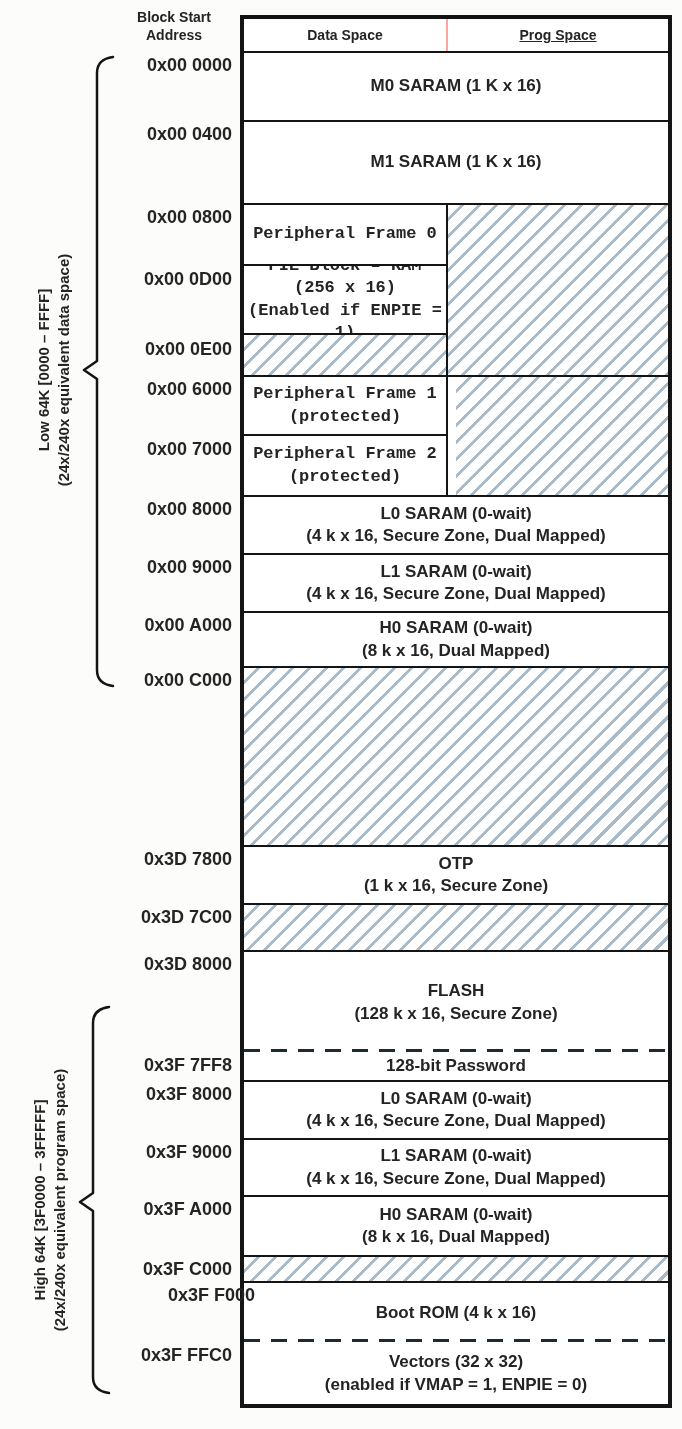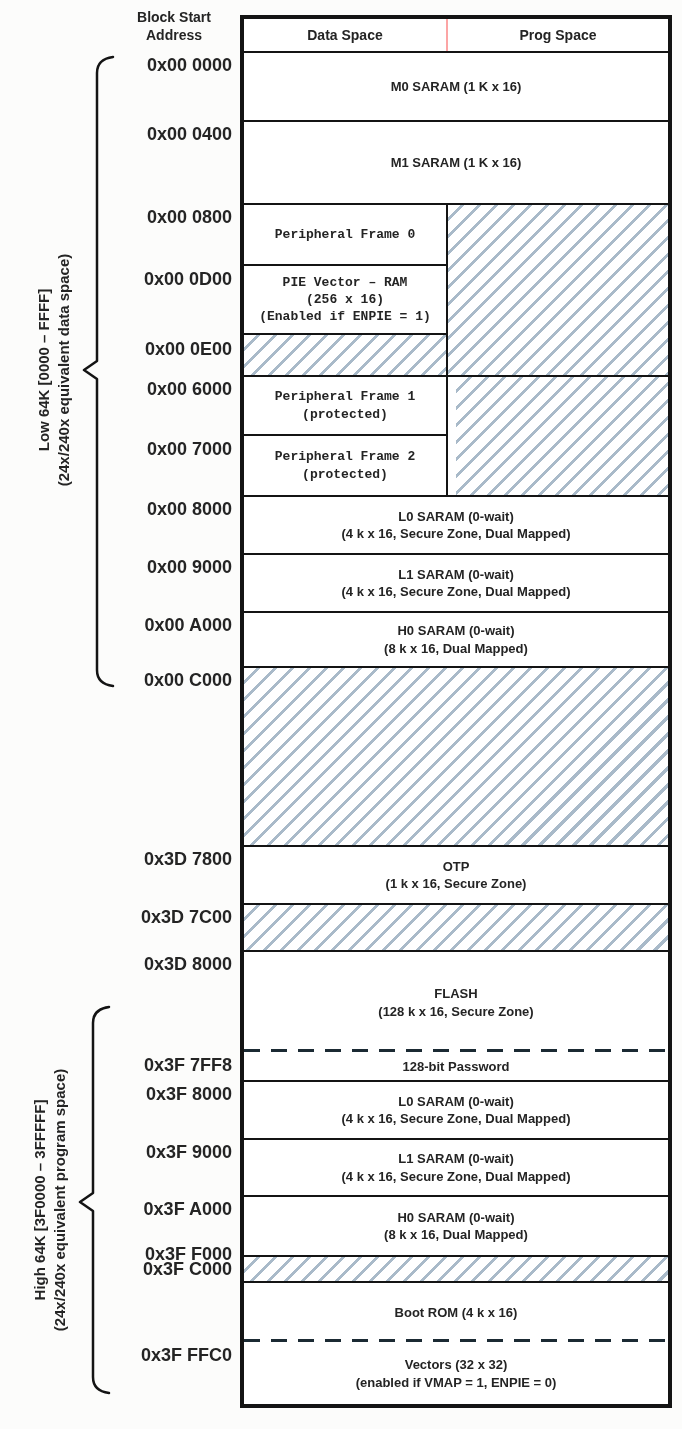--- a/index.html
+++ b/index.html
@@ -32,30 +32,30 @@
   }
   
   #memtable {
     position: absolute; left: 240px; top: 15px; width: 432px;
     border: 4px solid #141414; background: #ffffff; box-sizing: border-box;
   }
   #thead { display: flex; height: 32px; border-bottom: 2px solid #141414; }
   .hcell { display: flex; align-items: center; justify-content: center;
            font-weight: bold; font-size: 14px; box-sizing: border-box; }
   .hcell.data { width: 204px; border-right: 2px solid #fca5a5; }
-  .hcell.prog { flex: 1; }
+  .hcell.prog { flex: 1; text-decoration: underline; }
   .row { position: relative; box-sizing: border-box; border-bottom: 2px solid #141414;
          display: flex; overflow: hidden; }
   .row.last { border-bottom: none; }
   .row.dashed-bottom { border-bottom: none; }
   .dashed-sep { position: absolute; left: 0; right: 0; bottom: 1px; height: 3px;
     background: repeating-linear-gradient(90deg, #1b2a33 0 16px, transparent 16px 27px); }
   .cell { flex: 1; display: flex; flex-direction: column;
           justify-content: center; align-items: center; }
-  .line { font-weight: bold; font-size: 13px; line-height: 1.32; text-align: center; }
+  .line { font-weight: bold; font-size: 17px; line-height: 1.32; text-align: center; }
   .hatch { background-image: repeating-linear-gradient(135deg,
             rgba(0,0,0,0) 0px, rgba(0,0,0,0) 9px, #a9bac9 9px, #a9bac9 12px); }
   .split-left { width: 204px; border-right: 2px solid #141414; box-sizing: border-box;
                 display: flex; flex-direction: column; background: #ffffff; font-family: Liberation Mono, monospace; }
   .left-row { box-sizing: border-box; display: flex; flex-direction: column;
               justify-content: center; align-items: center; overflow: hidden; }
   .left-row.lb { border-bottom: 2px solid #141414; }
   .split-right { flex: 1; }
 </style>
 </head>
@@ -91,21 +91,21 @@
         </div>
         <div class="row split" style="height: 172px;">
           <div class="split-left">
             <div class="left-row lb" style="height: 62px;">
               <div class="cell">
                 <div class="line">Peripheral Frame 0</div>
               </div>
             </div>
             <div class="left-row lb" style="height: 70px;">
               <div class="cell">
-                <div class="line">PIE Vector – RAM</div>
+                <div class="line">PIE Block – RAM</div>
                 <div class="line">(256 x 16)</div>
                 <div class="line">(Enabled if ENPIE = 1)</div>
               </div>
             </div>
             <div class="left-row hatch" style="height: 40px;">
               <div class="cell"></div>
             </div>
           </div>
           <div class="split-right hatch"></div>
         </div>
@@ -217,21 +217,21 @@
       <div class="address-label" style="top: 615px;">0x00 A000</div>
       <div class="address-label" style="top: 670px;">0x00 C000</div>
       <div class="address-label" style="top: 849px;">0x3D 7800</div>
       <div class="address-label" style="top: 907px;">0x3D 7C00</div>
       <div class="address-label" style="top: 954px;">0x3D 8000</div>
       <div class="address-label" style="top: 1055px;">0x3F 7FF8</div>
       <div class="address-label" style="top: 1084px;">0x3F 8000</div>
       <div class="address-label" style="top: 1142px;">0x3F 9000</div>
       <div class="address-label" style="top: 1199px;">0x3F A000</div>
       <div class="address-label" style="top: 1259px;">0x3F C000</div>
-      <div class="address-label" style="top: 1244px;">0x3F F000</div>
+      <div class="address-label" style="top: 1285px; padding-left: 23px;">0x3F F000</div>
       <div class="address-label" style="top: 1345px;">0x3F FFC0</div>
     </div>
 
   <div id="brace-labels">
       <div class="brace-label" style="left: -206px; top: 347px;">
         <div>Low 64K [0000 – FFFF]</div>
         <div>(24x/240x equivalent data space)</div>
       </div>
       <div class="brace-label" style="left: -210px; top: 1177px;">
         <div>High 64K [3F0000 – 3FFFFF]</div>

